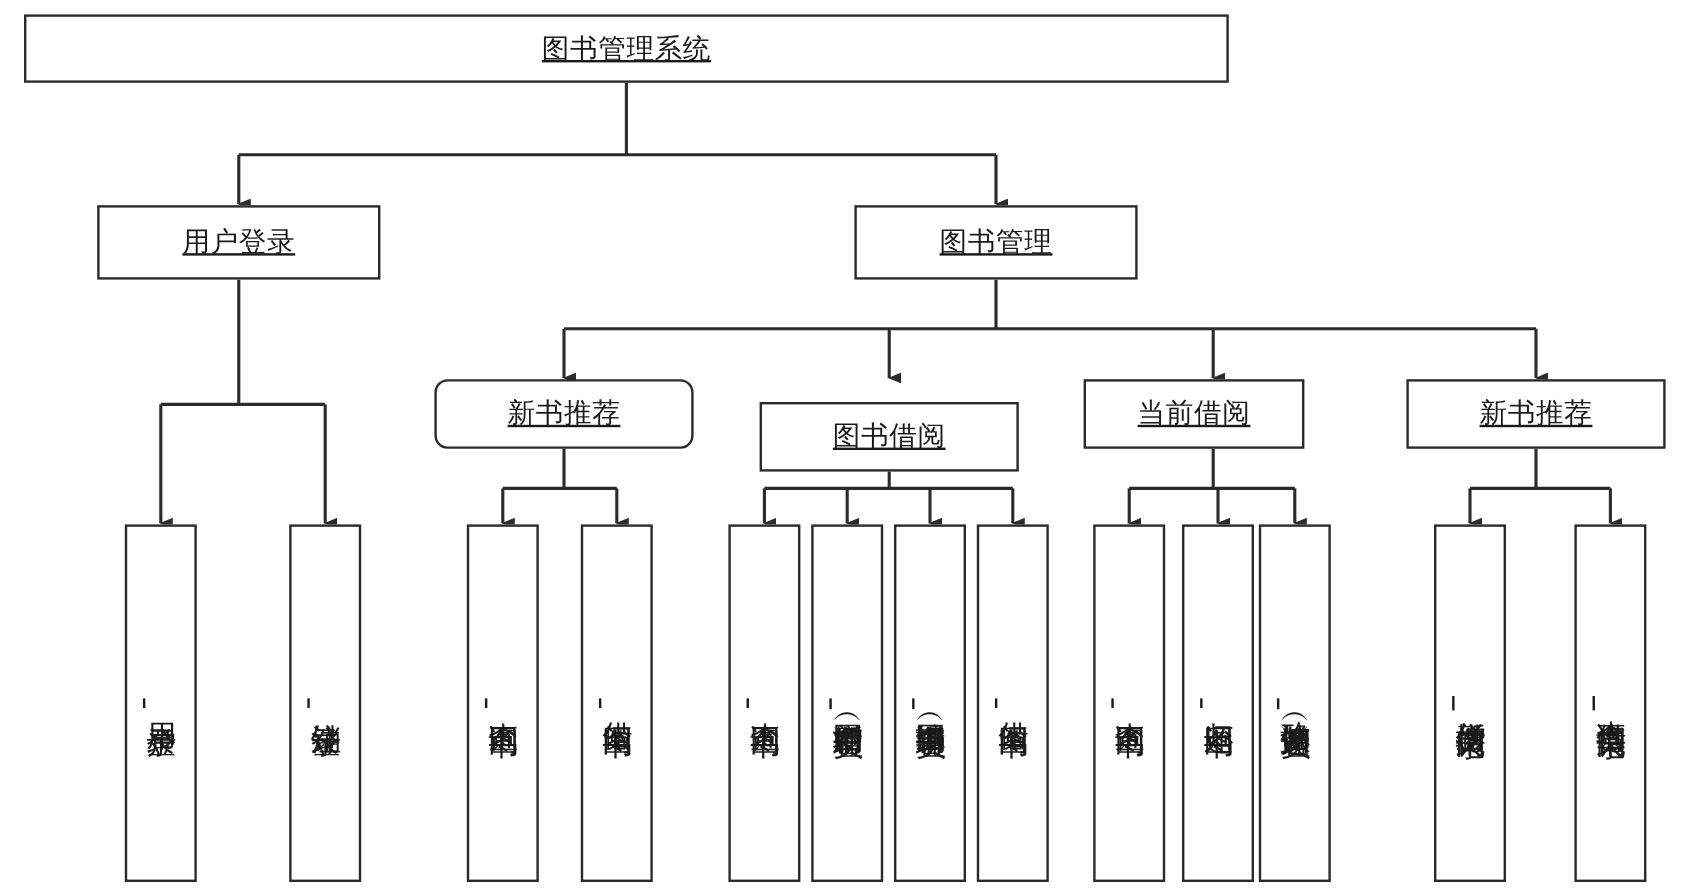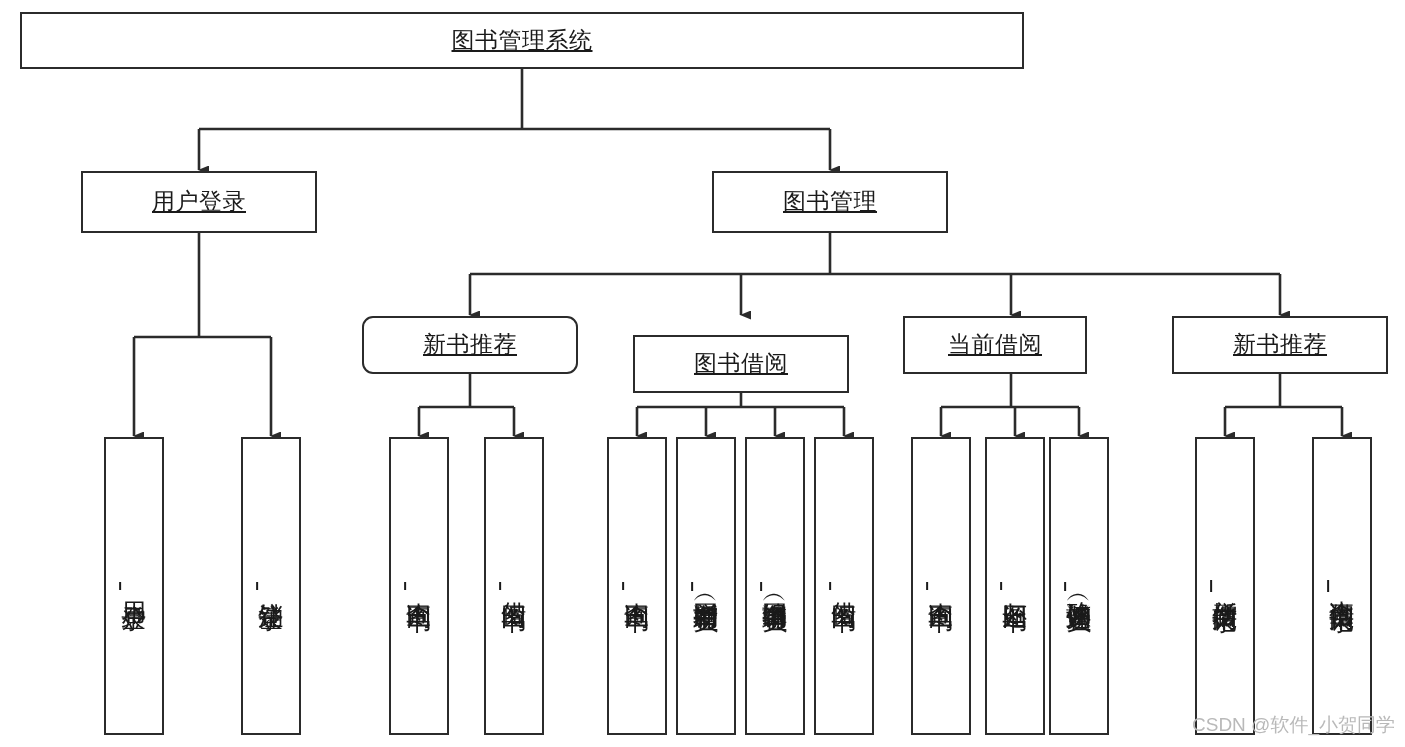--- a/index.html
+++ b/index.html
@@ -187,15 +187,14 @@
     <span class="node-label">确认归还（管理员）</span>
   </div>
 
   <div class="node vert" style="left: 1195px; top: 437px; width: 60px; height: 298px;">
     <span class="node-label">新增借阅记录</span>
   </div>
   <div class="node vert" style="left: 1312px; top: 437px; width: 60px; height: 298px;">
     <span class="node-label">查询借阅记录</span>
   </div>
 
-  <div class="watermark" style="left:1192px; top:712px;">CSDN @软件_小贺同学</div>
 
 </div>
 
 </body></html>

